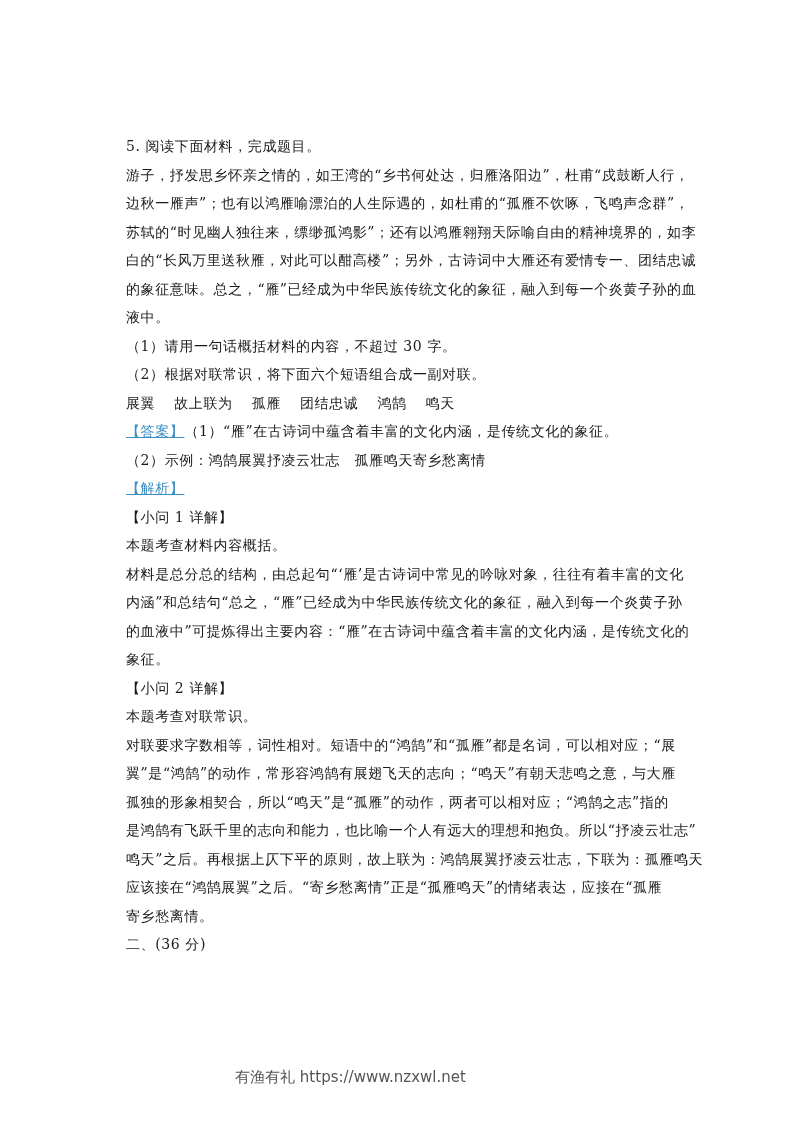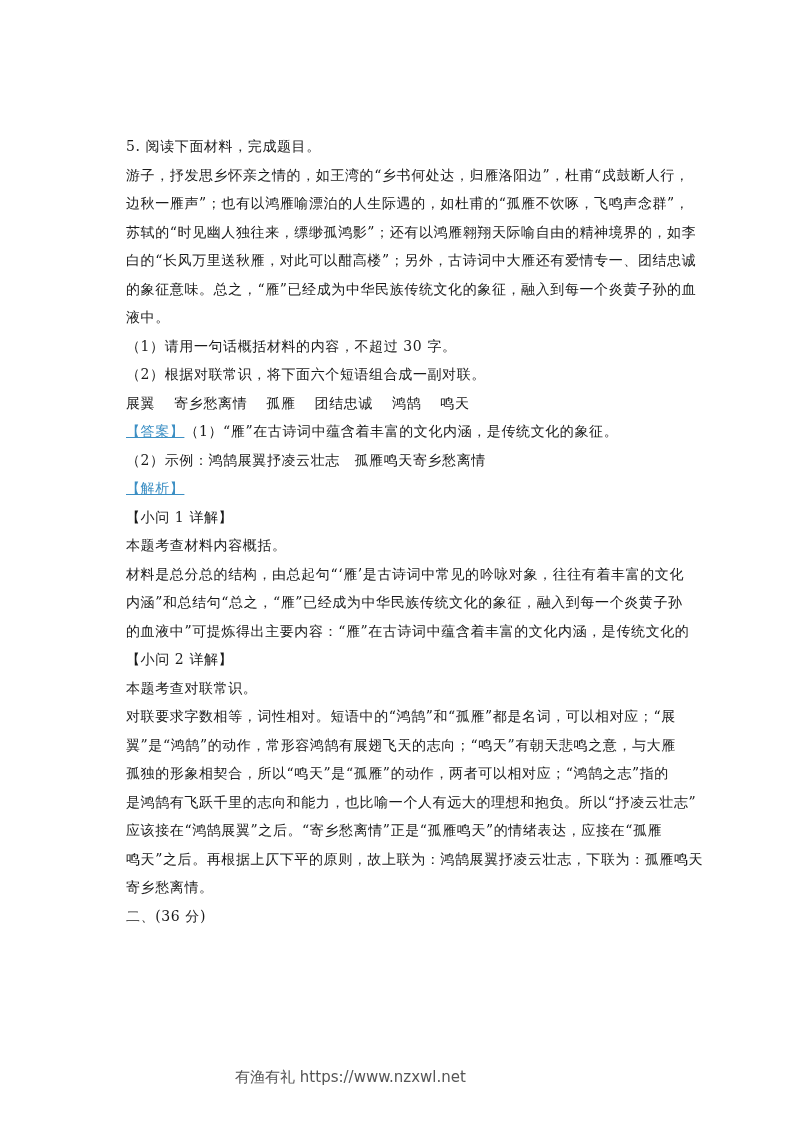--- a/index.html
+++ b/index.html
@@ -26,46 +26,47 @@
     <div class="line">白的“长风万里送秋雁，对此可以酣高楼”；另外，古诗词中大雁还有爱情专一、团结忠诚</div>
     <div class="line">的象征意味。总之，“雁”已经成为中华民族传统文化的象征，融入到每一个炎黄子孙的血</div>
     <div class="line">液中。</div>
   </div>
 
   <div class="line">（1）请用一句话概括材料的内容，不超过 30 字。</div>
   <div class="line">（2）根据对联常识，将下面六个短语组合成一副对联。</div>
 
   <div class="line phrases">
     <span>展翼</span>
-    <span>寄乡愁离情</span>
+    <span>故上联为</span>
     <span>孤雁</span>
     <span>团结忠诚</span>
     <span>鸿鹄</span>
     <span>鸣天</span>
   </div>
 
   <div class="line">
     <span class="tag">【答案】</span><span>（1）“雁”在古诗词中蕴含着丰富的文化内涵，是传统文化的象征。</span>
   </div>
   <div class="line">（2）示例：鸿鹄展翼抒凌云壮志　孤雁鸣天寄乡愁离情</div>
 
   <div class="line tag">【解析】</div>
 
   <div class="line">【小问 1 详解】</div>
   <div class="line">本题考查材料内容概括。</div>
   <div class="line">材料是总分总的结构，由总起句“‘雁’是古诗词中常见的吟咏对象，往往有着丰富的文化</div>
   <div class="line">内涵”和总结句“总之，“雁”已经成为中华民族传统文化的象征，融入到每一个炎黄子孙</div>
   <div class="line">的血液中”可提炼得出主要内容：“雁”在古诗词中蕴含着丰富的文化内涵，是传统文化的</div>
+  <div class="line">象征。</div>
 
   <div class="line">【小问 2 详解】</div>
   <div class="line">本题考查对联常识。</div>
   <div class="line">对联要求字数相等，词性相对。短语中的“鸿鹄”和“孤雁”都是名词，可以相对应；“展</div>
   <div class="line">翼”是“鸿鹄”的动作，常形容鸿鹄有展翅飞天的志向；“鸣天”有朝天悲鸣之意，与大雁</div>
   <div class="line">孤独的形象相契合，所以“鸣天”是“孤雁”的动作，两者可以相对应；“鸿鹄之志”指的</div>
   <div class="line">是鸿鹄有飞跃千里的志向和能力，也比喻一个人有远大的理想和抱负。所以“抒凌云壮志”</div>
+  <div class="line">鸣天”之后。再根据上仄下平的原则，故上联为：鸿鹄展翼抒凌云壮志，下联为：孤雁鸣天</div>
   <div class="line">应该接在“鸿鹄展翼”之后。“寄乡愁离情”正是“孤雁鸣天”的情绪表达，应接在“孤雁</div>
-  <div class="line">鸣天”之后。再根据上仄下平的原则，故上联为：鸿鹄展翼抒凌云壮志，下联为：孤雁鸣天</div>
   <div class="line">寄乡愁离情。</div>
 
   <div class="line">二、(36 分)</div>
 </div>
 
 <div class="footer">有渔有礼 https://www.nzxwl.net</div>
 
 </body></html>

